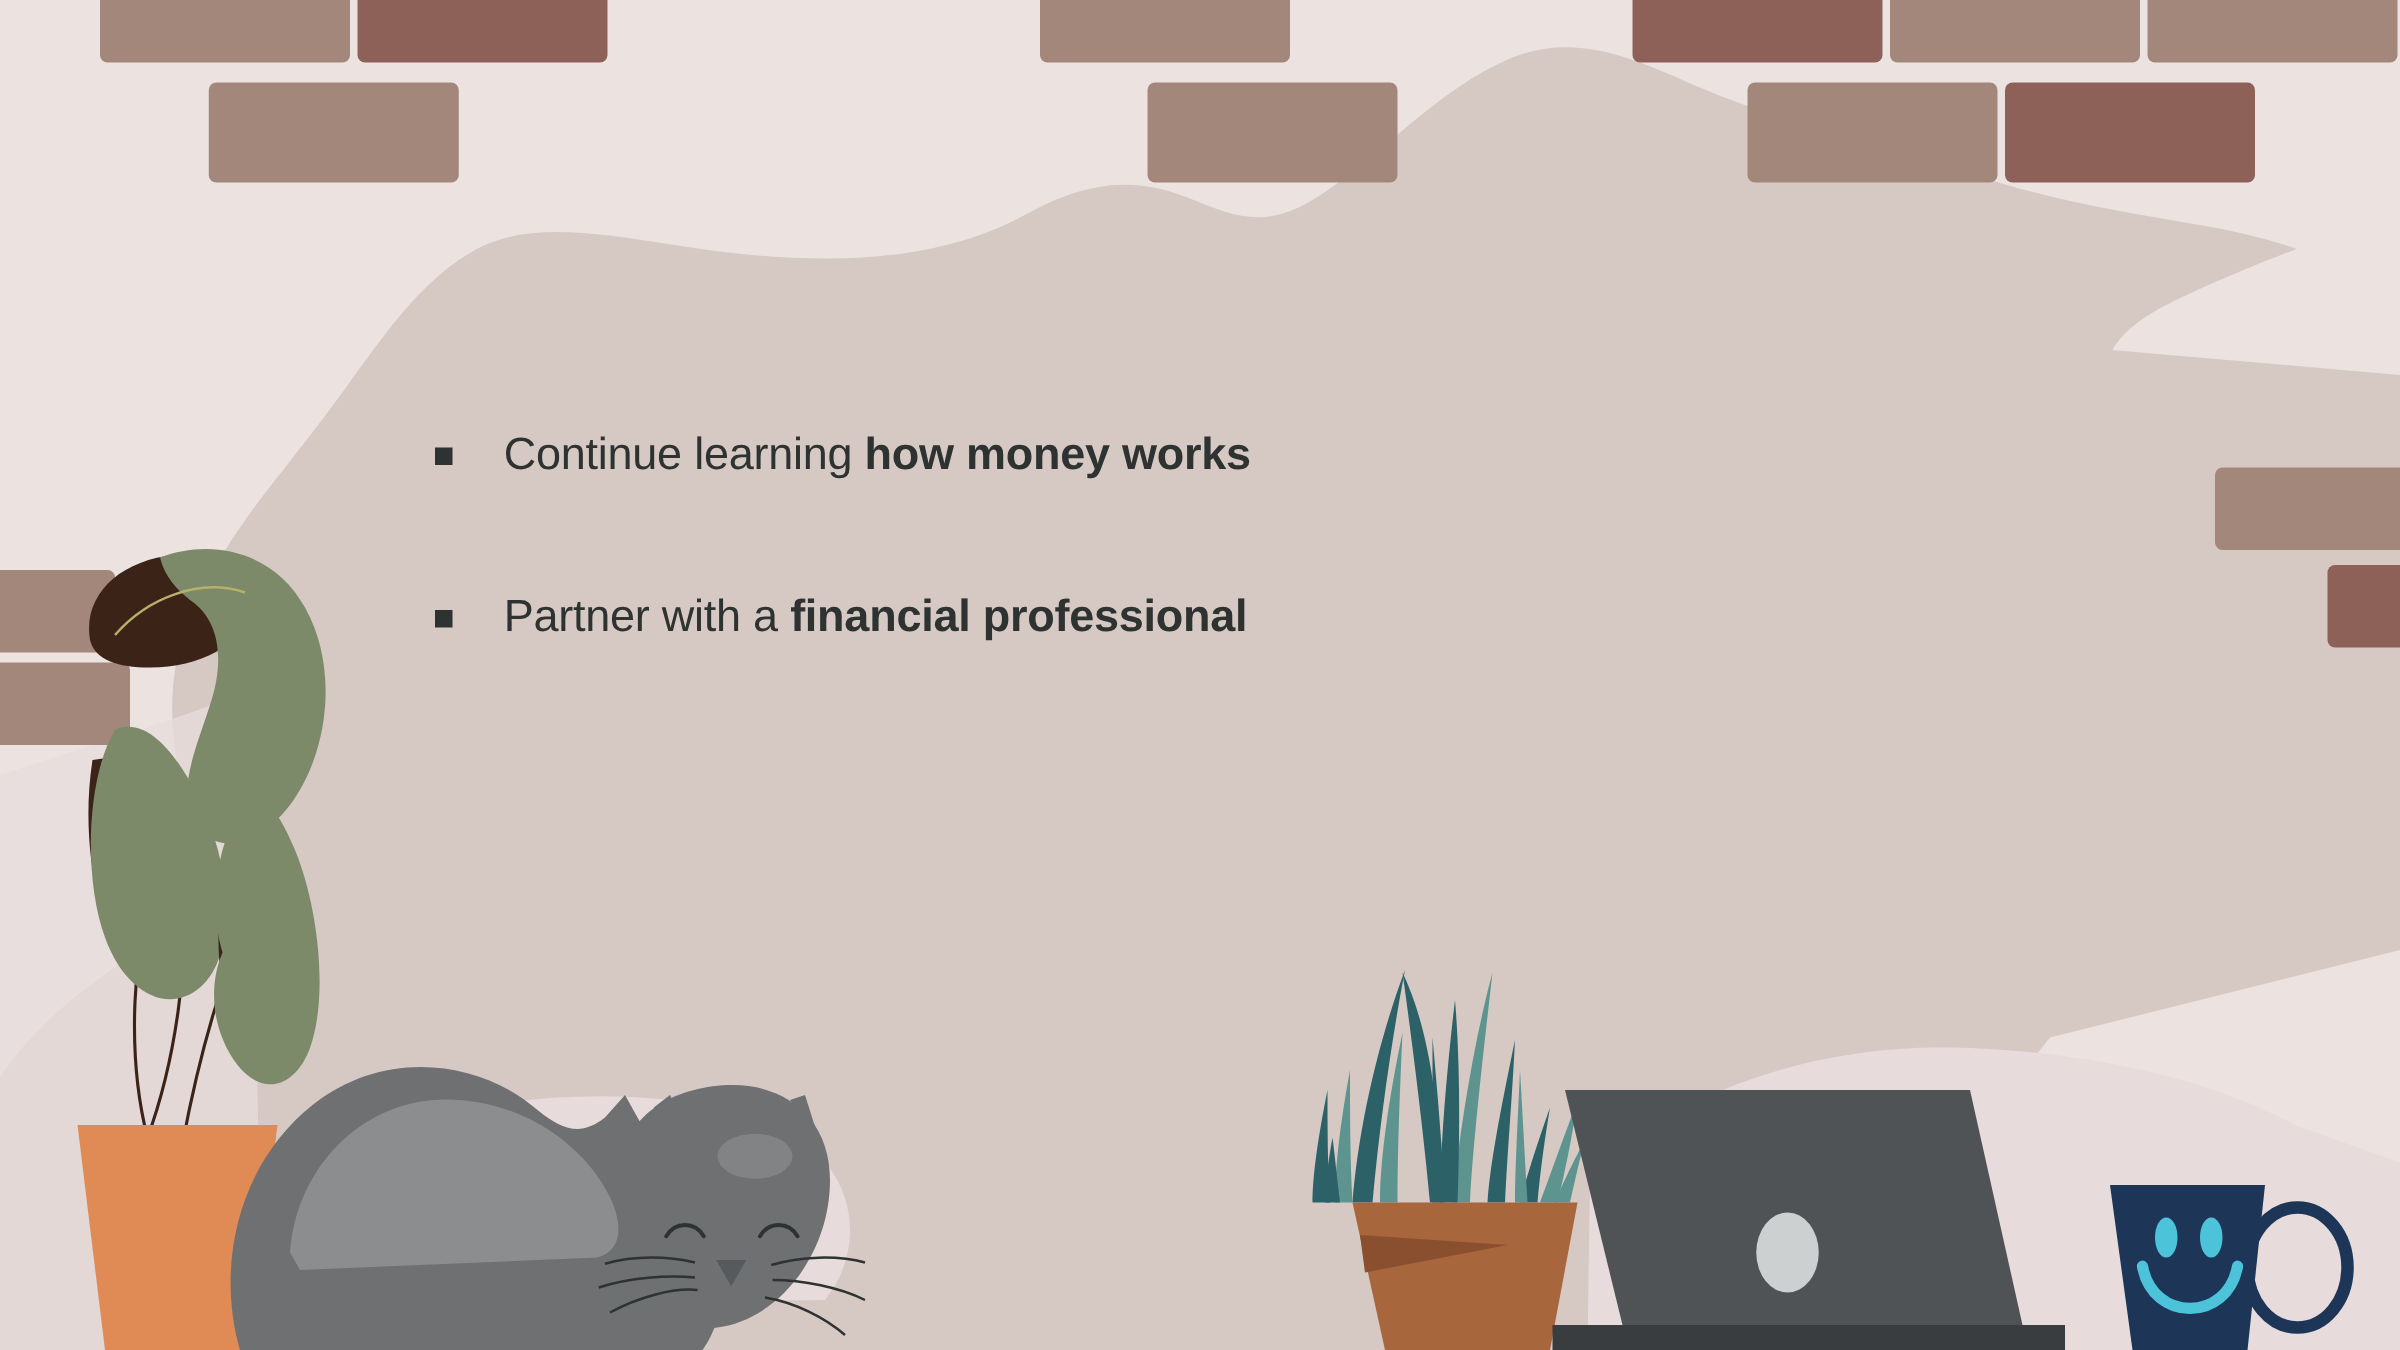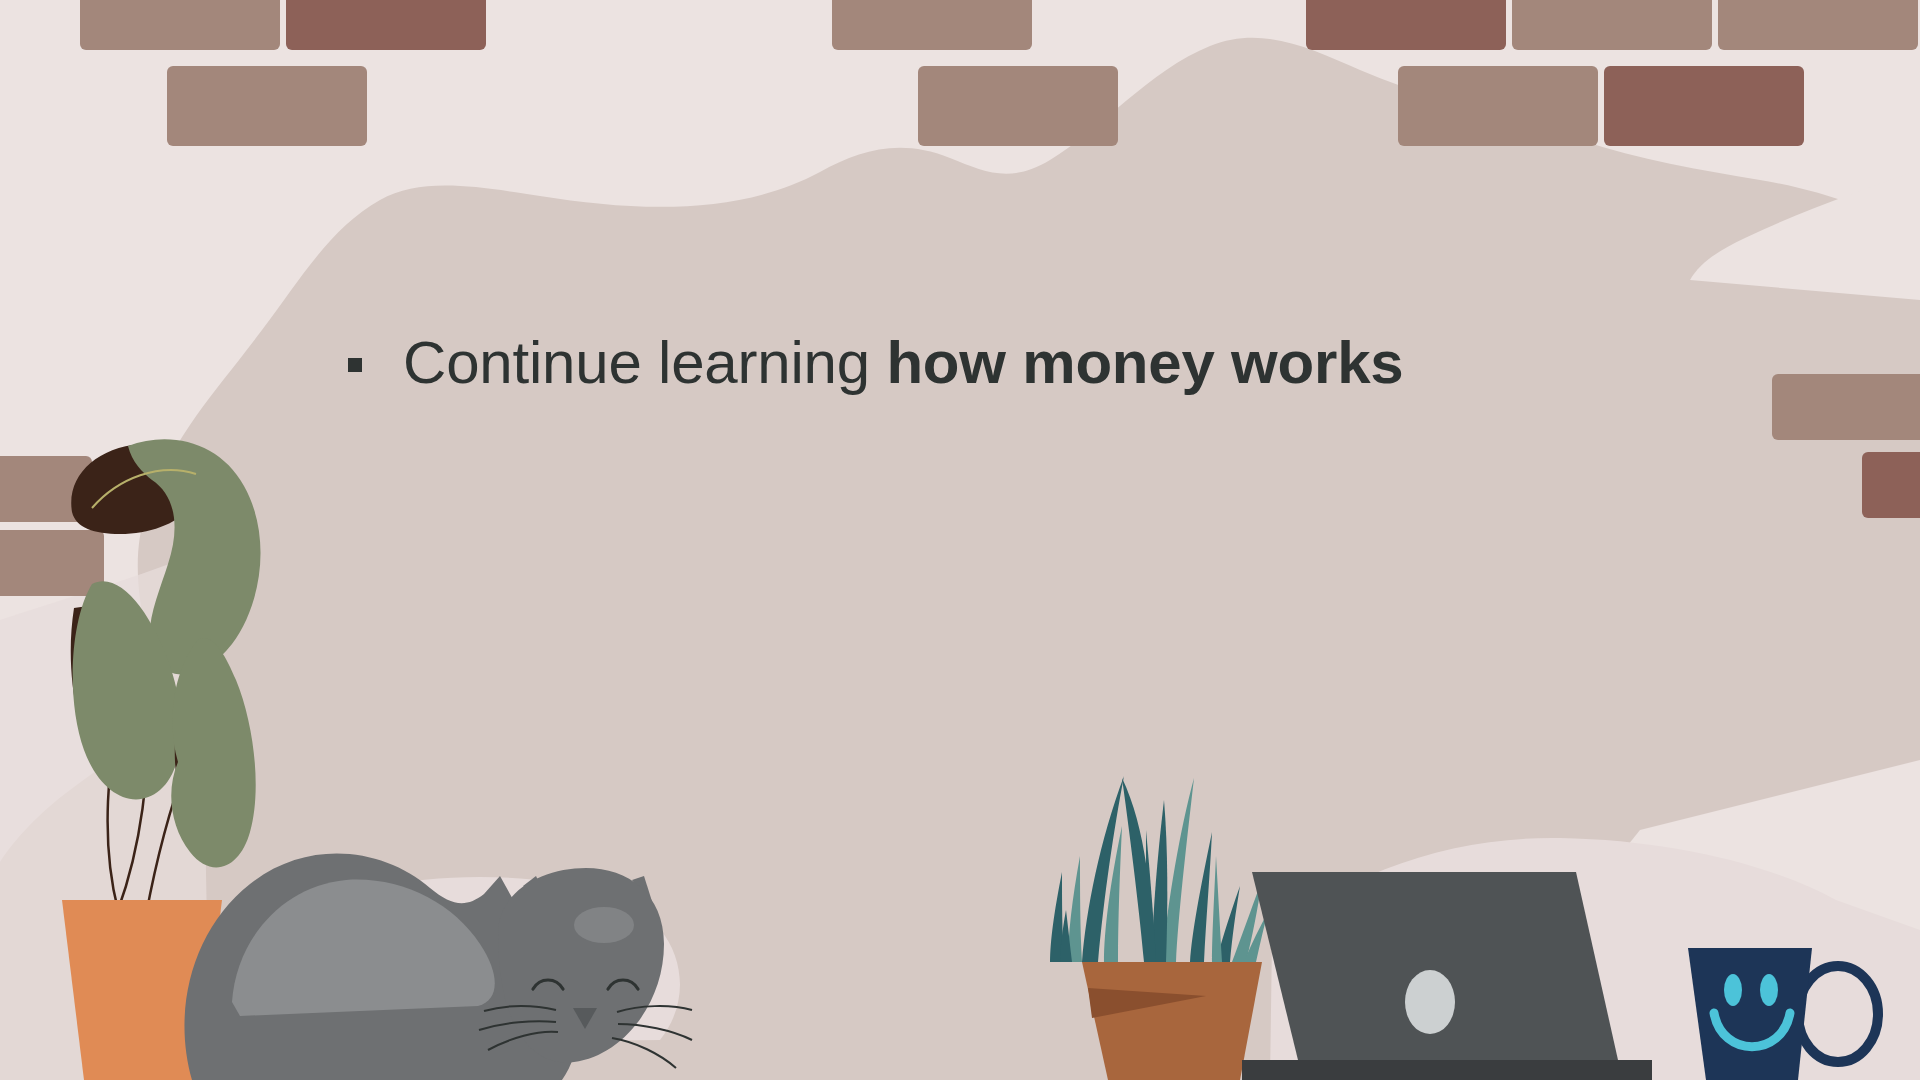--- a/index.html
+++ b/index.html
@@ -26,21 +26,21 @@
   }
   .bullet-row:last-child{margin-bottom:0;}
   .bullet-marker{
     flex:0 0 auto;
     width:14px;height:14px;
     background:#2e3332;
     margin-top:28px;
     margin-right:41px;
   }
   .bullet-text{
-    font-size:60px;
+    font-size:36px;
     line-height:66px;
     color:#2e3332;
     font-weight:400;
     letter-spacing:-0.2px;
     white-space:nowrap;
   }
   .bullet-text b{font-weight:700;}
 </style>
 </head>
 <body>
@@ -200,17 +200,21 @@
 
   </svg>
 
   <div id="bullets">
 
     <div class="bullet-row">
       <span class="bullet-marker"></span>
       <span class="bullet-text"><span>Continue learning </span><b>how money works</b></span>
     </div>
 
+    <div class="bullet-row">
+      <span class="bullet-marker"></span>
+      <span class="bullet-text"><span>Partner with a </span><b>financial professional</b></span>
+    </div>
 
 
   </div>
 
 </div>
 
 </body></html>

